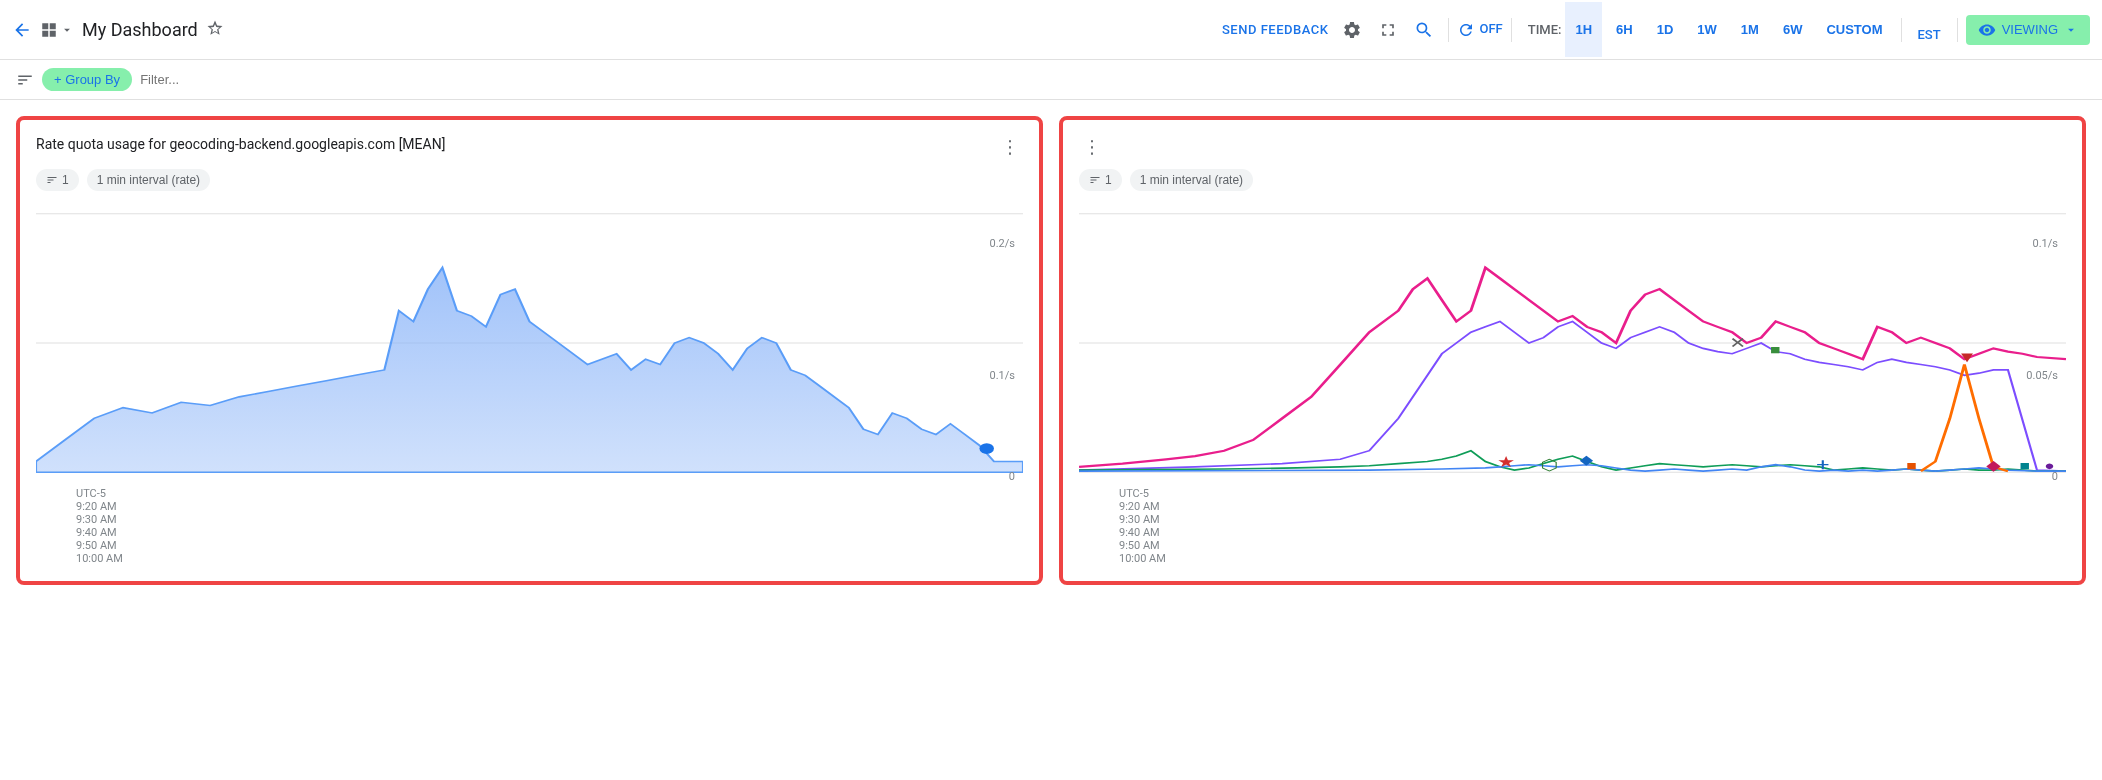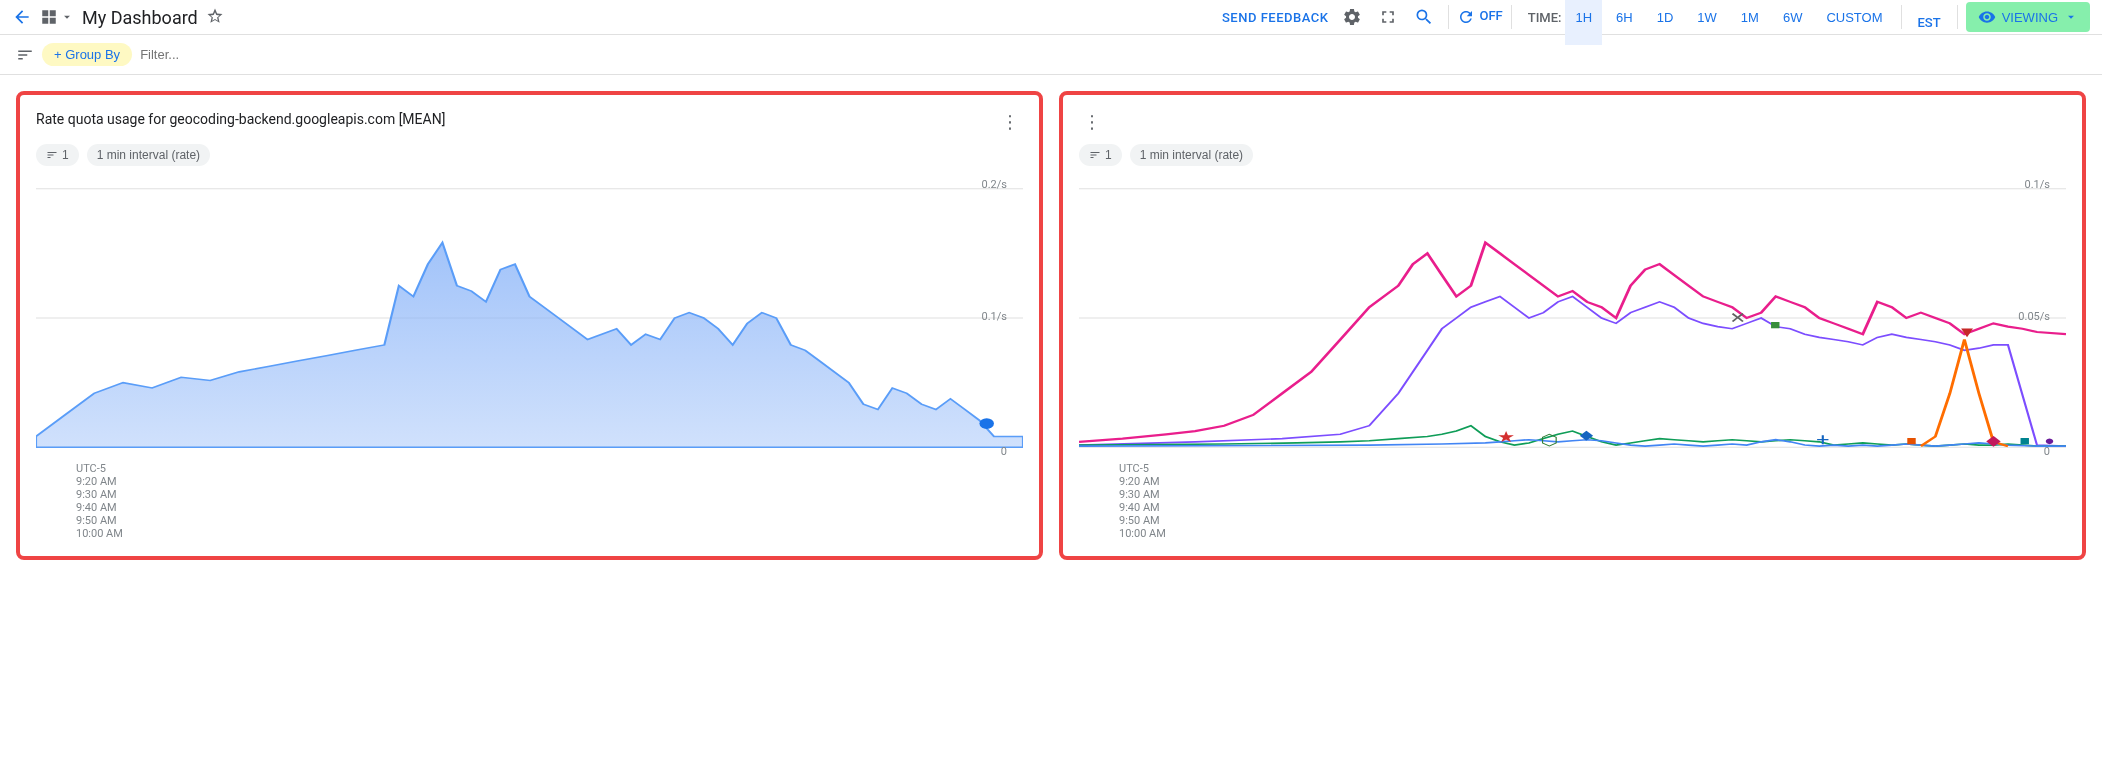--- a/index.html
+++ b/index.html
@@ -3,37 +3,37 @@
   <meta charset="utf-8">
   <style>
     * { box-sizing: border-box; margin: 0; padding: 0; }
     body { font-family: 'Google Sans', Roboto, Arial, sans-serif; font-size: 13px; background: #fff; color: #202124; overflow-x: hidden; }
 
     
     .header {
       display: flex;
       align-items: center;
       padding: 0 12px;
-      height: 35px;
+      height: 60px;
       border-bottom: 1px solid #e0e0e0;
       gap: 8px;
     }
     .header-left { display: flex; align-items: center; gap: 8px; flex: 1; }
     .back-btn { color: #1a73e8; cursor: pointer; display: flex; align-items: center; }
     .dashboard-icon { display: flex; align-items: center; gap: 2px; color: #5f6368; cursor: pointer; }
     .dashboard-title { font-size: 18px; font-weight: 400; color: #202124; }
     .star-icon { color: #5f6368; cursor: pointer; }
     .send-feedback { color: #1a73e8; font-size: 13px; font-weight: 500; cursor: pointer; text-transform: uppercase; letter-spacing: 0.5px; }
     .header-right { display: flex; align-items: center; gap: 4px; }
     .icon-btn { color: #5f6368; cursor: pointer; display: flex; align-items: center; padding: 6px; border-radius: 50%; }
     .time-label { font-size: 13px; color: #5f6368; margin-left: 8px; font-weight: 500; }
     .time-btn {
       padding: 20px 10px;
       font-size: 13px;
-      font-weight: 400;
+      font-weight: 700;
       color: #1a73e8;
       cursor: pointer;
       border-radius: 0;
       border: none;
       background: transparent;
     }
     .time-btn.active { background: #e8f0fe; }
     .time-btn.custom { color: #1a73e8; }
     .est-btn { color: #1a73e8; font-size: 13px; font-weight: 500; cursor: pointer; padding: 4px 8px; margin-top: 10px; }
     .viewing-btn {
@@ -54,21 +54,21 @@
     .filter-bar {
       display: flex;
       align-items: center;
       padding: 8px 16px;
       border-bottom: 1px solid #e0e0e0;
       gap: 8px;
     }
     .filter-icon { color: #5f6368; cursor: pointer; display: flex; align-items: center; }
     .group-by-btn {
       display: flex; align-items: center; gap: 4px;
-      background: #fef9c3;
+      background: #86efac;
       border: none;
       border-radius: 16px;
       padding: 4px 12px;
       font-size: 13px;
       color: #1a73e8;
       cursor: pointer;
     }
     .filter-input {
       border: none;
       outline: none;
@@ -107,21 +107,21 @@
       border-radius: 16px;
       padding: 4px 10px;
       font-size: 12px;
       color: #5f6368;
       cursor: pointer;
     }
 
     
     .chart-area { position: relative; height: 280px; }
     .chart-svg { width: 100%; height: 100%; }
-    .y-axis-label { position: absolute; right: 16px; font-size: 11px; color: #80868b; }
+    .y-axis-label { position: absolute; right: 8px; font-size: 11px; color: #80868b; margin-top: 34px; }
     .y-top { top: 0; }
     .y-mid { top: 47%; }
     .y-bot { bottom: 0; }
     .x-axis { display: flex; justify-content: space-between; margin-top: 4px; padding: 0 0 0 40px; flex-direction: column; }
     .x-label { font-size: 11px; color: #80868b; }
   </style>
 </head>
 <body>
 
 <div class="header">

